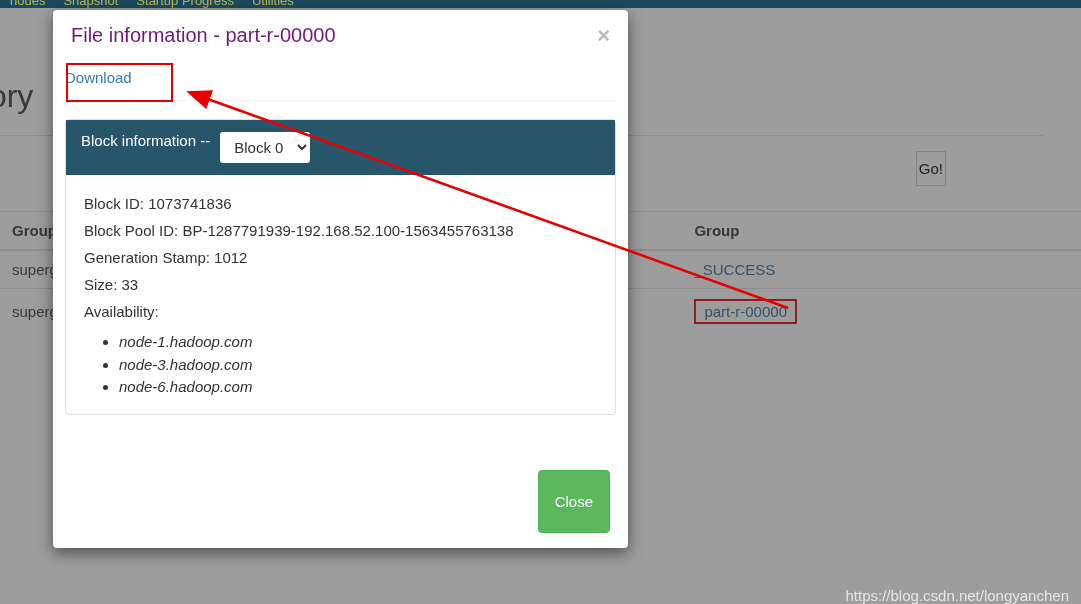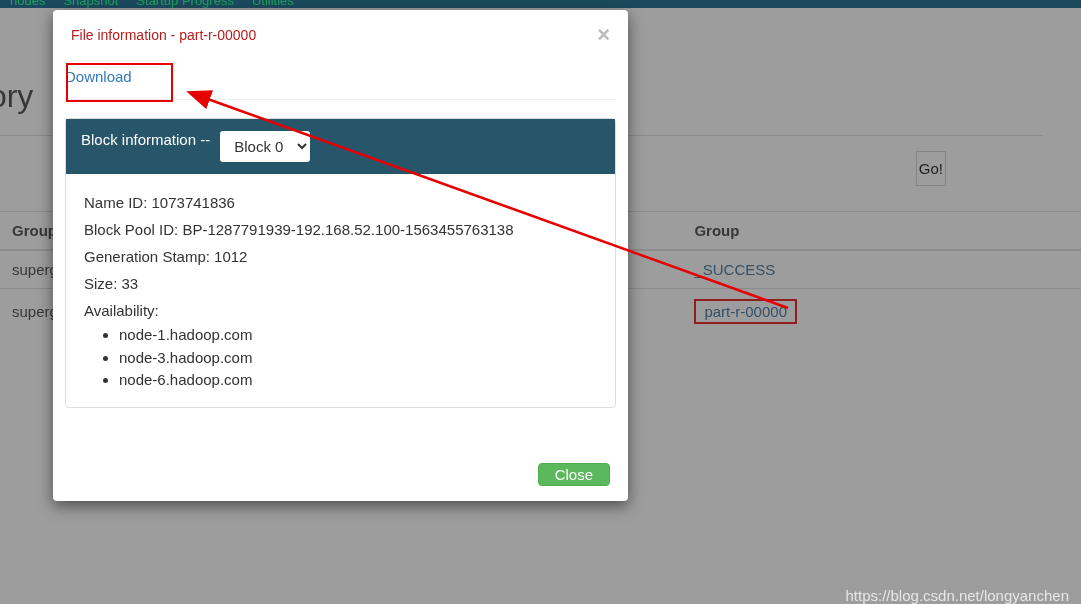--- a/index.html
+++ b/index.html
@@ -9,21 +9,21 @@
       color: #333;
       background: #fff;
       width: 1081px;
       height: 604px;
       overflow: hidden;
       position: relative;
     }
     .topnav {
       background: #1b4a5e;
       height: 8px;
-      color: #22c55e;
+      color: #fde047;
       font-size: 13px;
       padding: 0 10px;
       display: flex;
       align-items: flex-end;
       overflow: hidden;
     }
     .topnav span { margin-right: 18px; opacity: 0.7; }
     .overlay {
       position: absolute;
       top: 8px; left: 0; right: 0; bottom: 0;
@@ -93,23 +93,23 @@
       z-index: 10;
       padding-bottom: 15px;
     }
     .modal-header {
       padding: 14px 18px;
       display: flex;
       justify-content: space-between;
       align-items: center;
     }
     .modal-title {
-      font-size: 14px;
+      font-size: 20px;
       font-weight: 400;
-      color: #b91c1c;
+      color: #701a75;
     }
     .close-x {
       font-size: 22px;
       color: #bbb;
       cursor: pointer;
       font-weight: bold;
       line-height: 1;
     }
     .modal-body { padding: 0 12px; }
     .download-wrap {
@@ -144,34 +144,35 @@
       border-radius: 3px;
     }
     .block-body {
       padding: 15px 18px;
       font-size: 15px;
       color: #333;
       line-height: 1.8;
     }
     .block-body ul {
       margin-left: 35px;
-      margin-top: 0;
+      margin-top: 6px;
       line-height: 1.5;
+      font-style: italic;
     }
     .modal-footer {
       display: flex;
       justify-content: flex-end;
       padding: 10px 18px 0 18px;
       margin-top: 45px;
     }
     .close-btn {
       background: #5cb85c;
       color: #fff;
       border: 1px solid #4cae4c;
-      padding: 2px 16px;
+      padding: 22px 16px;
       font-size: 15px;
       border-radius: 4px;
       cursor: pointer;
     }
     .red-download-box {
       position: absolute;
       top: 63px; left: 66px;
       width: 107px; height: 39px;
       border: 2px solid #e60000;
       z-index: 20;
@@ -244,21 +245,21 @@
     </div>
     <div class="block-panel">
       <div class="block-header">
         <span class="block-header-text">Block information -- </span>
         <select class="block-select">
           <option>Block 0</option>
         </select>
       </div>
       <div class="block-body">
         <div>
-          <span>Name ID:</span>
+          <span>Block ID:</span>
           <span>1073741836</span>
         </div>
         <div>
           <span>Block Pool ID:</span>
           <span>BP-1287791939-192.168.52.100-1563455763138</span>
         </div>
         <div>
           <span>Generation Stamp:</span>
           <span>1012</span>
         </div>

